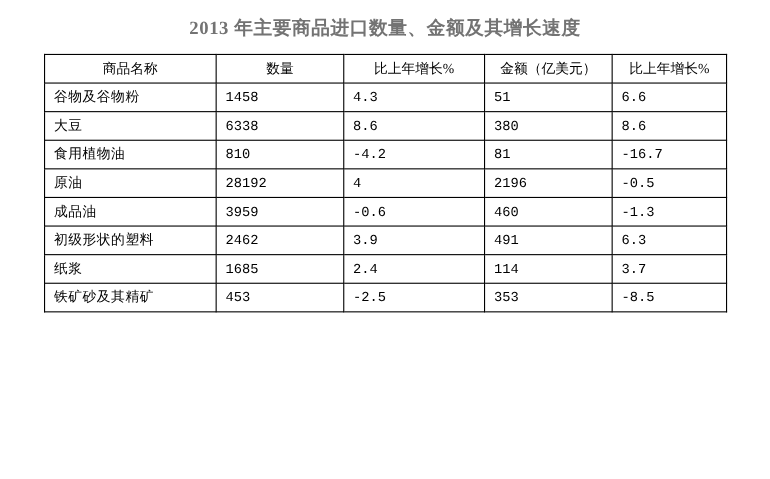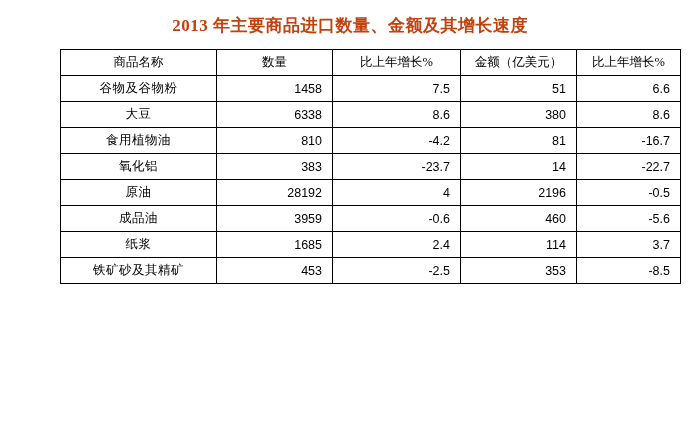--- a/index.html
+++ b/index.html
@@ -21,24 +21,24 @@
     box-sizing: border-box;
   }
   .title {
     text-align: center;
     font-family: "Liberation Serif", serif;
     font-size: 17px;
     font-weight: bold;
     letter-spacing: 0.5px;
     padding-top: 14px;
     padding-bottom: 12px;
-    color: #c2410c;
+    color: #737373;
   }
   .table-wrap {
-    padding: 0 60px;
+    padding: 0 40px;
   }
   table.data {
     border-collapse: collapse;
     width: 620px;
     table-layout: fixed;
     font-size: 12.5px;
   }
   table.data td {
     border: 1px solid #000000;
     height: 26px;
@@ -52,27 +52,27 @@
   col.c-qty { width: 116px; }
   col.c-qgr { width: 128px; }
   col.c-amt { width: 116px; }
   col.c-agr { width: 104px; }
 
   thead td {
     text-align: center;
     font-size: 12.5px;
   }
   tbody td.name {
-    text-align: center;
+    text-align: left;
     letter-spacing: 0.5px;
     margin-left: 32px;
   }
   tbody td.num {
-    text-align: right;
-    font-family: Liberation Sans, sans-serif;
+    text-align: left;
+    font-family: Liberation Mono, monospace;
     padding-right: 10px;
   }
 </style>
 </head>
 <body>
 
 <div class="page">
 
   <div class="title">2013 年主要商品进口数量、金额及其增长速度</div>
 
@@ -91,58 +91,58 @@
           <td>数量</td>
           <td>比上年增长%</td>
           <td>金额（亿美元）</td>
           <td>比上年增长%</td>
         </tr>
       </thead>
       <tbody>
         <tr>
           <td class="name">谷物及谷物粉</td>
           <td class="num">1458</td>
-          <td class="num">7.5</td>
+          <td class="num">4.3</td>
           <td class="num">51</td>
           <td class="num">6.6</td>
         </tr>
         <tr>
           <td class="name">大豆</td>
           <td class="num">6338</td>
           <td class="num">8.6</td>
           <td class="num">380</td>
           <td class="num">8.6</td>
         </tr>
         <tr>
           <td class="name">食用植物油</td>
           <td class="num">810</td>
           <td class="num">-4.2</td>
           <td class="num">81</td>
           <td class="num">-16.7</td>
         </tr>
         <tr>
-          <td class="name">氧化铝</td>
-          <td class="num">383</td>
-          <td class="num">-23.7</td>
-          <td class="num">14</td>
-          <td class="num">-22.7</td>
-        </tr>
-        <tr>
           <td class="name">原油</td>
           <td class="num">28192</td>
           <td class="num">4</td>
           <td class="num">2196</td>
           <td class="num">-0.5</td>
         </tr>
         <tr>
           <td class="name">成品油</td>
           <td class="num">3959</td>
           <td class="num">-0.6</td>
           <td class="num">460</td>
-          <td class="num">-5.6</td>
+          <td class="num">-1.3</td>
+        </tr>
+        <tr>
+          <td class="name">初级形状的塑料</td>
+          <td class="num">2462</td>
+          <td class="num">3.9</td>
+          <td class="num">491</td>
+          <td class="num">6.3</td>
         </tr>
         <tr>
           <td class="name">纸浆</td>
           <td class="num">1685</td>
           <td class="num">2.4</td>
           <td class="num">114</td>
           <td class="num">3.7</td>
         </tr>
         <tr>
           <td class="name">铁矿砂及其精矿</td>

